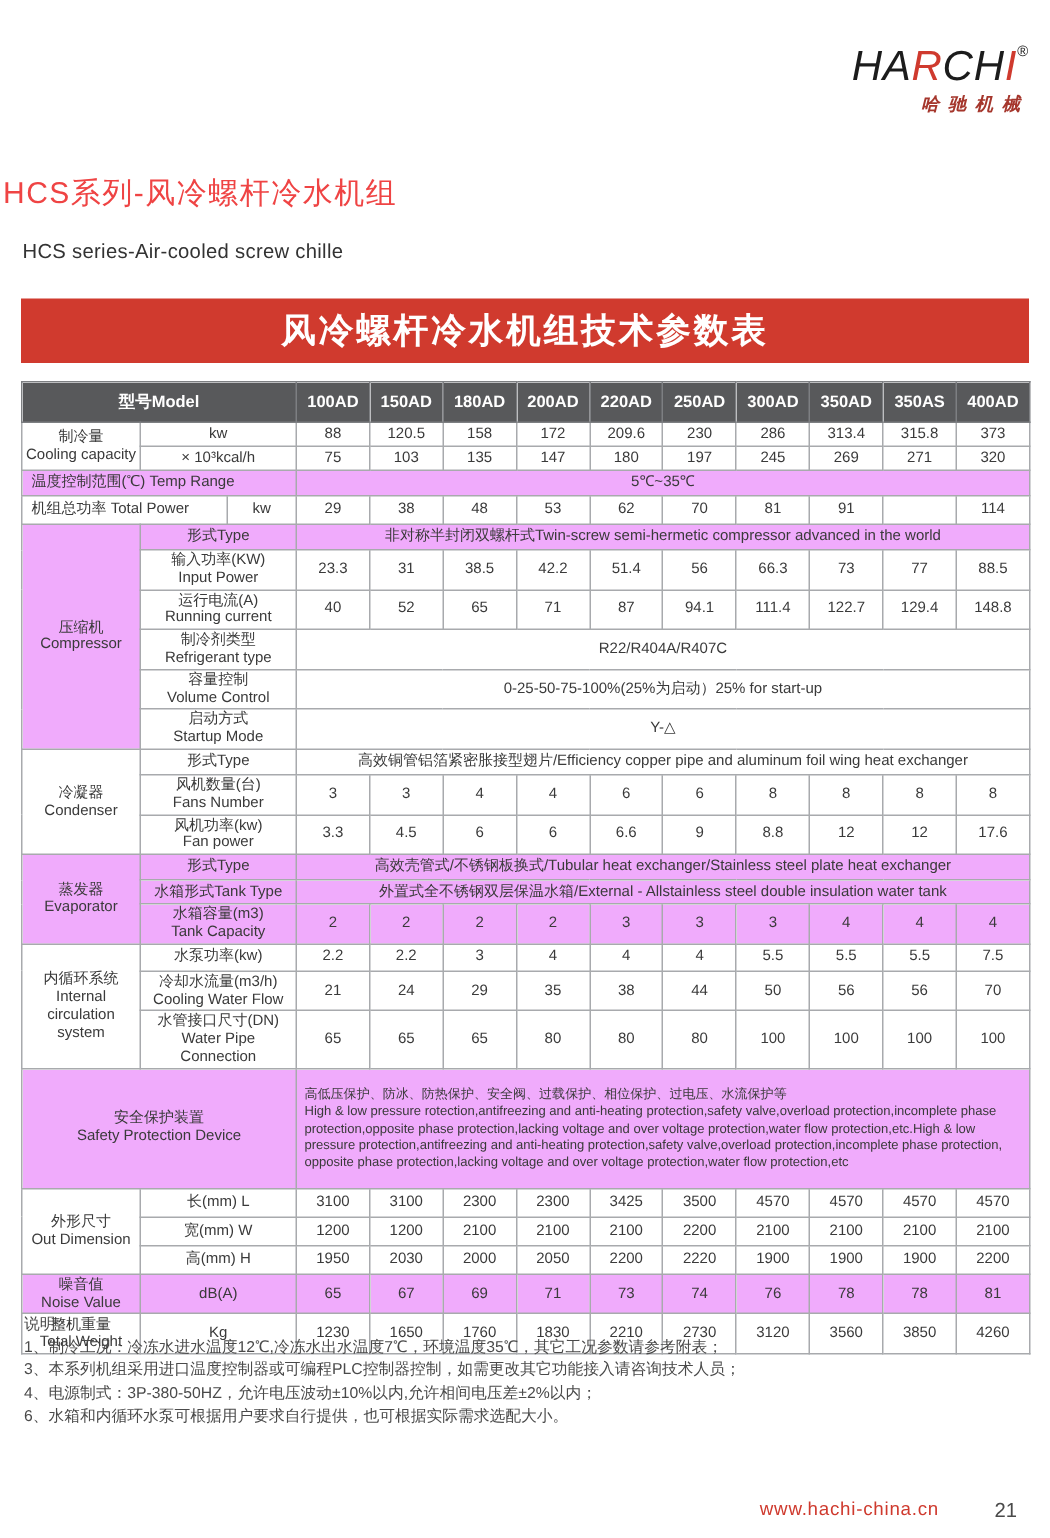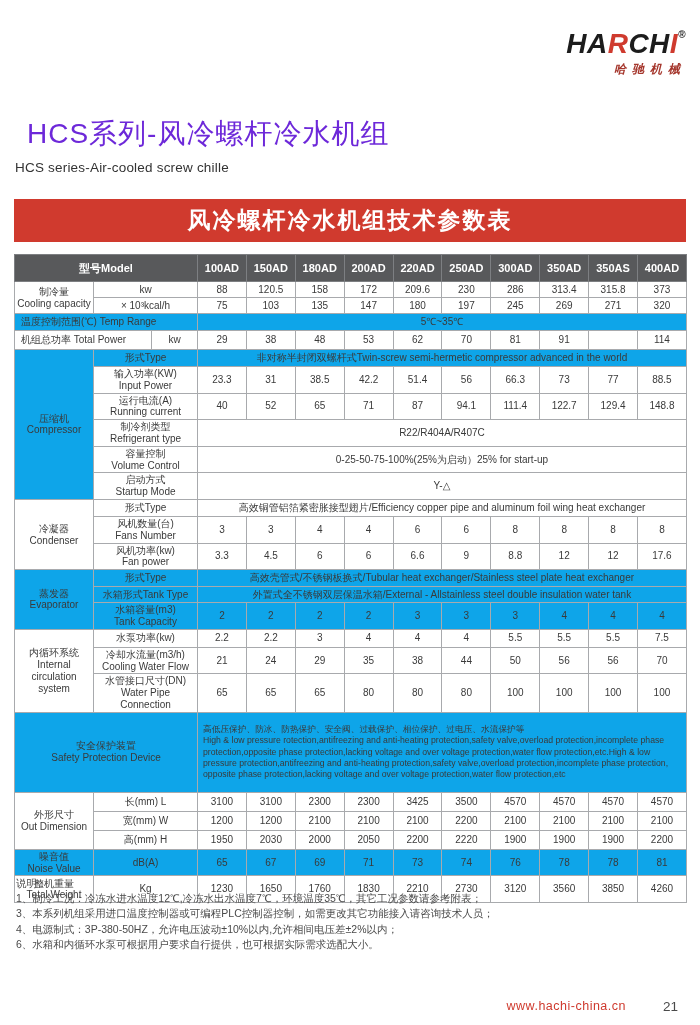--- a/index.html
+++ b/index.html
@@ -1,41 +1,41 @@
 <!DOCTYPE html>
 <html><head>
 <meta charset="utf-8">
 <style>
   * { margin:0; padding:0; box-sizing:border-box; }
   body { background:#fff; font-family:"Liberation Sans", sans-serif; }
   .page { position:relative; width:700px; height:1025px; background:#ffffff; overflow:hidden; }
 
   
   .logo { position:absolute; top:30px; right:14px; text-align:right; }
-  .logo-word { font-size:28px; font-weight:bold; font-style:italic; color:#1c1c1c; letter-spacing:0.5px; line-height:1; }
+  .logo-word { font-size:28px; font-weight:normal; font-style:italic; color:#1c1c1c; letter-spacing:0.5px; line-height:1; }
   .logo-word .red { color:#cf3a2e; }
   .logo-reg { font-size:10px; vertical-align:top; font-style:normal; color:#1c1c1c; }
   .logo-sub { margin-top:3px; font-size:12px; font-weight:bold; font-style:italic; color:#a5362c; letter-spacing:6px; }
 
   
-  .title-main { position:absolute; left:27px; top:115px; font-size:28px; color:#6d28d9; letter-spacing:1px; white-space:nowrap; }
+  .title-main { position:absolute; left:2px; top:115px; font-size:20px; color:#ef4444; letter-spacing:1px; white-space:nowrap; }
   .title-sub { position:absolute; left:15px; top:160px; font-size:13.5px; color:#333; letter-spacing:0.2px; }
 
   
   .banner { position:absolute; left:14px; top:199px; width:672px; height:43px; background:#d03a2e;
             display:flex; align-items:center; justify-content:center;
             color:#fff; font-size:23px; font-weight:bold; letter-spacing:2px; }
 
   
   .spec-table { position:absolute; left:14px; top:254px; width:672px; border-collapse:collapse; table-layout:fixed; }
   .spec-table td { border:1px solid #a8aaad; font-size:10px; color:#3a3a3a; text-align:center;
                    vertical-align:middle; padding:1px 2px; line-height:1.18; white-space:pre-line;
                    overflow:hidden; background:#fff; }
   .spec-table tr.dark td { background:#58595b; color:#ffffff; font-weight:bold; font-size:11px; border-color:#7d7f82; }
-  .spec-table tr.g td { background:#0ea5e9; }
+  .spec-table tr.g td { background:#f0abfc; }
   .spec-table td.w { background:#ffffff; }
   .spec-table td.leftpad { text-align:left; padding-left:6px; }
   .spec-table td.left { text-align:left; padding:2px 5px; }
   .spec-table td.small { font-size:8.7px; line-height:1.3; }
 
   
   .notes { position:absolute; left:16px; top:876px; font-size:10.5px; color:#4a4a4a; line-height:1.45; }
   .notes .note-line { white-space:nowrap; }
 
   

